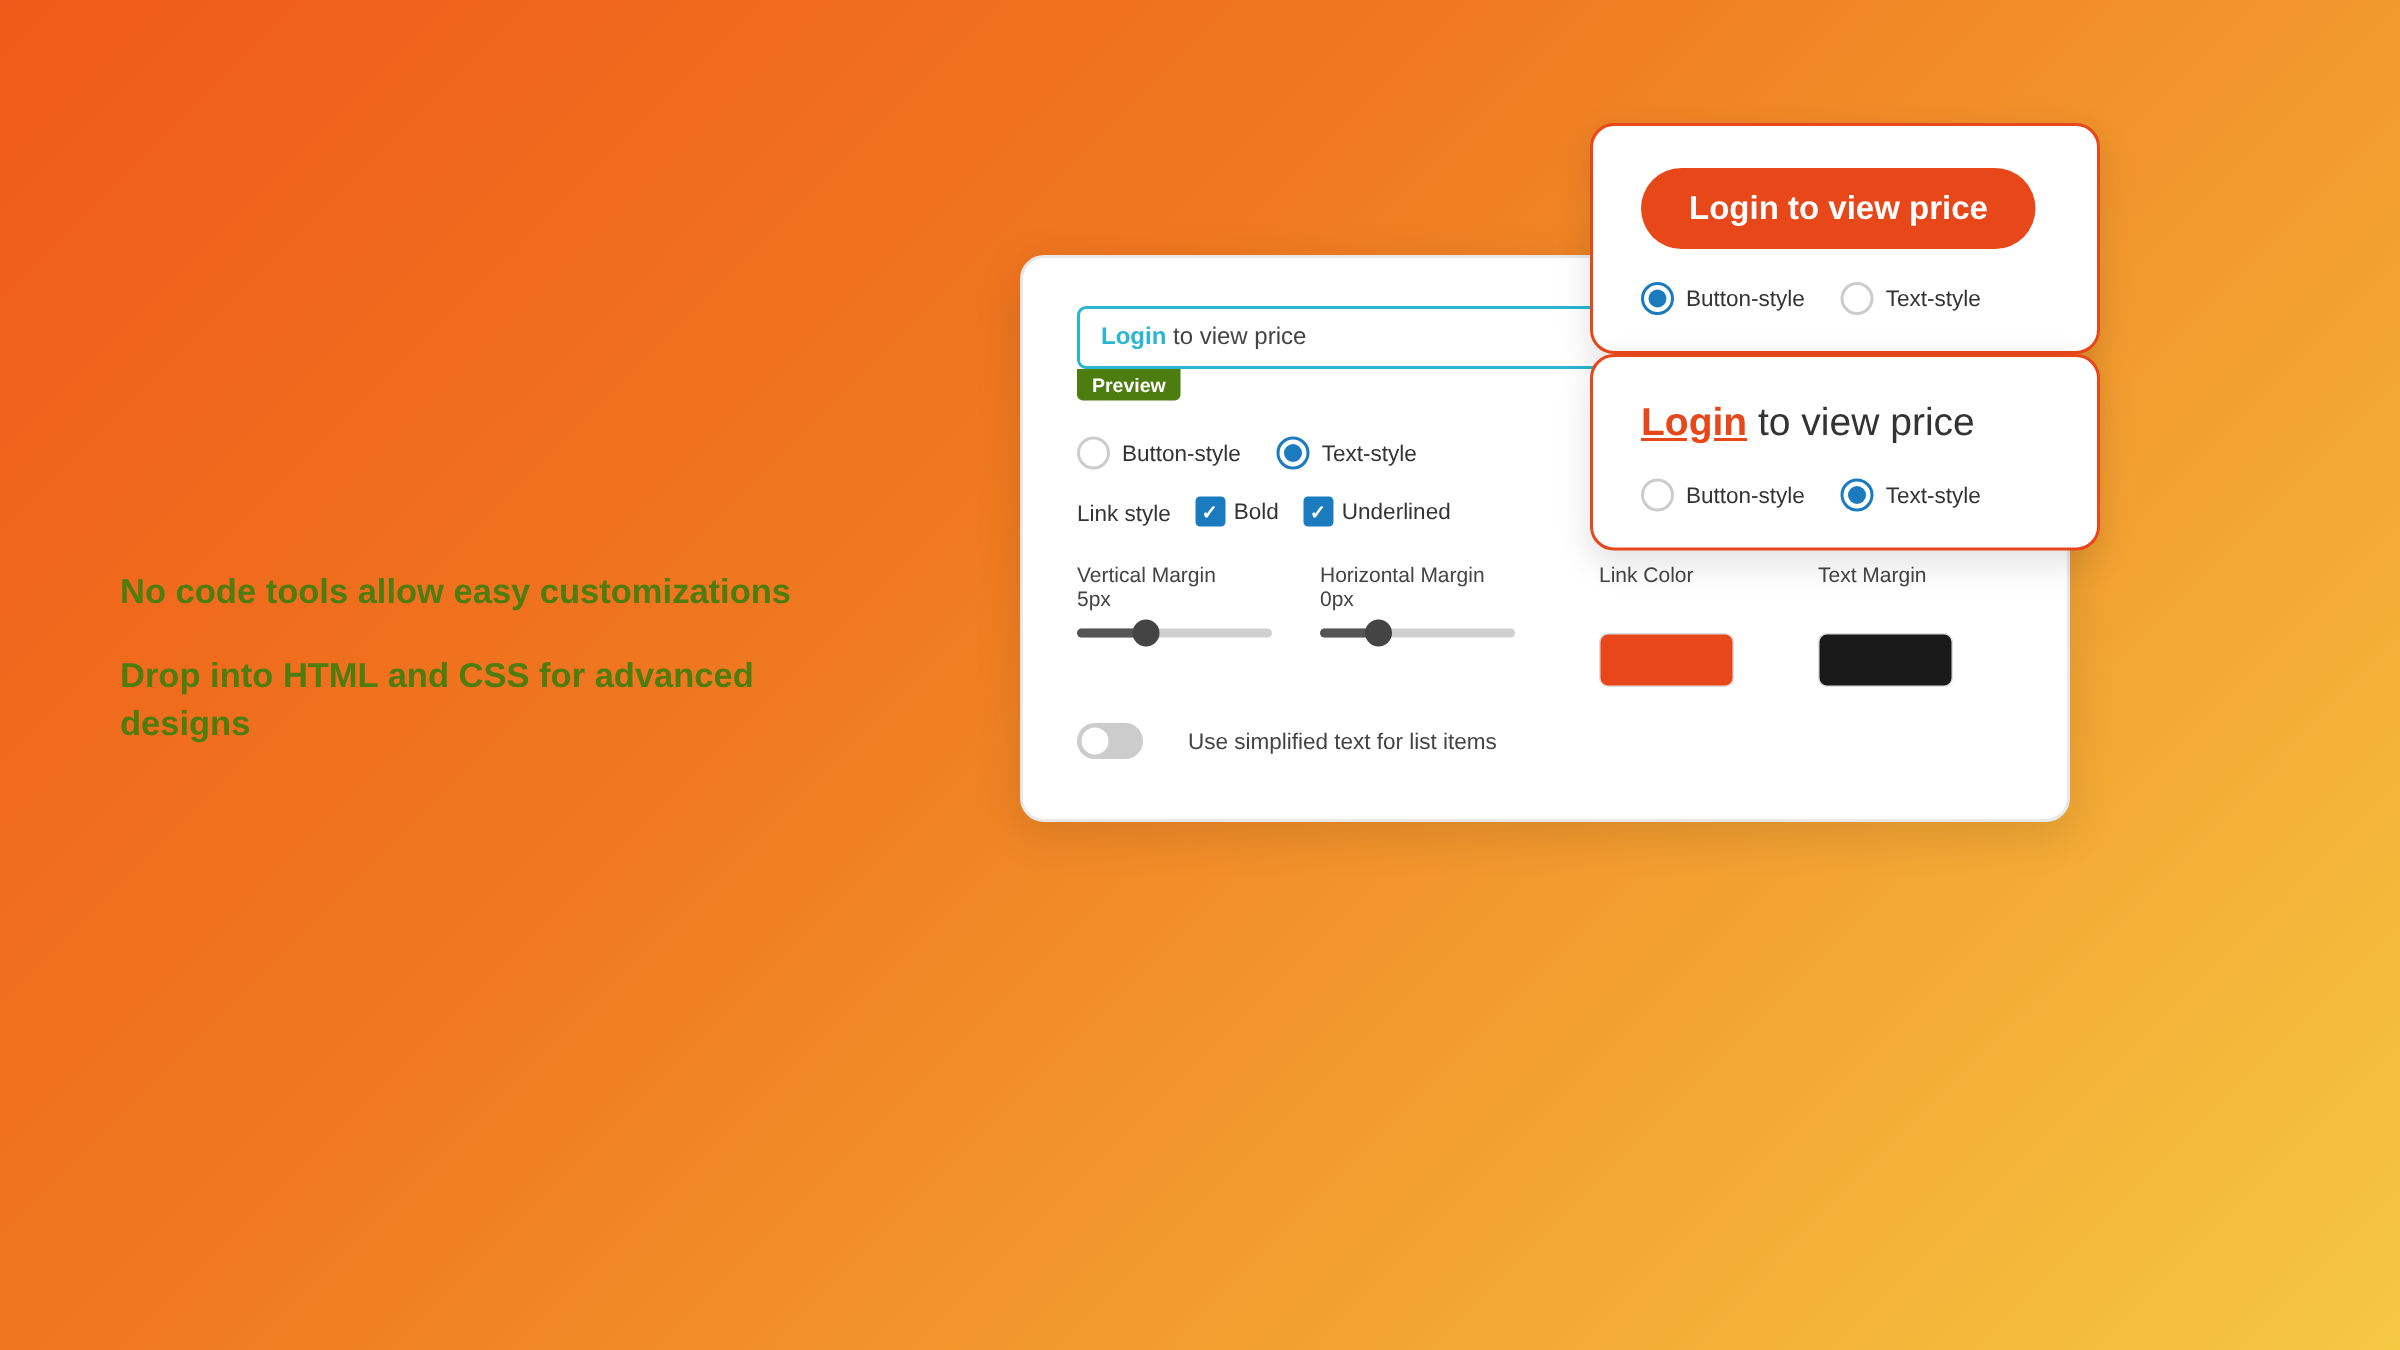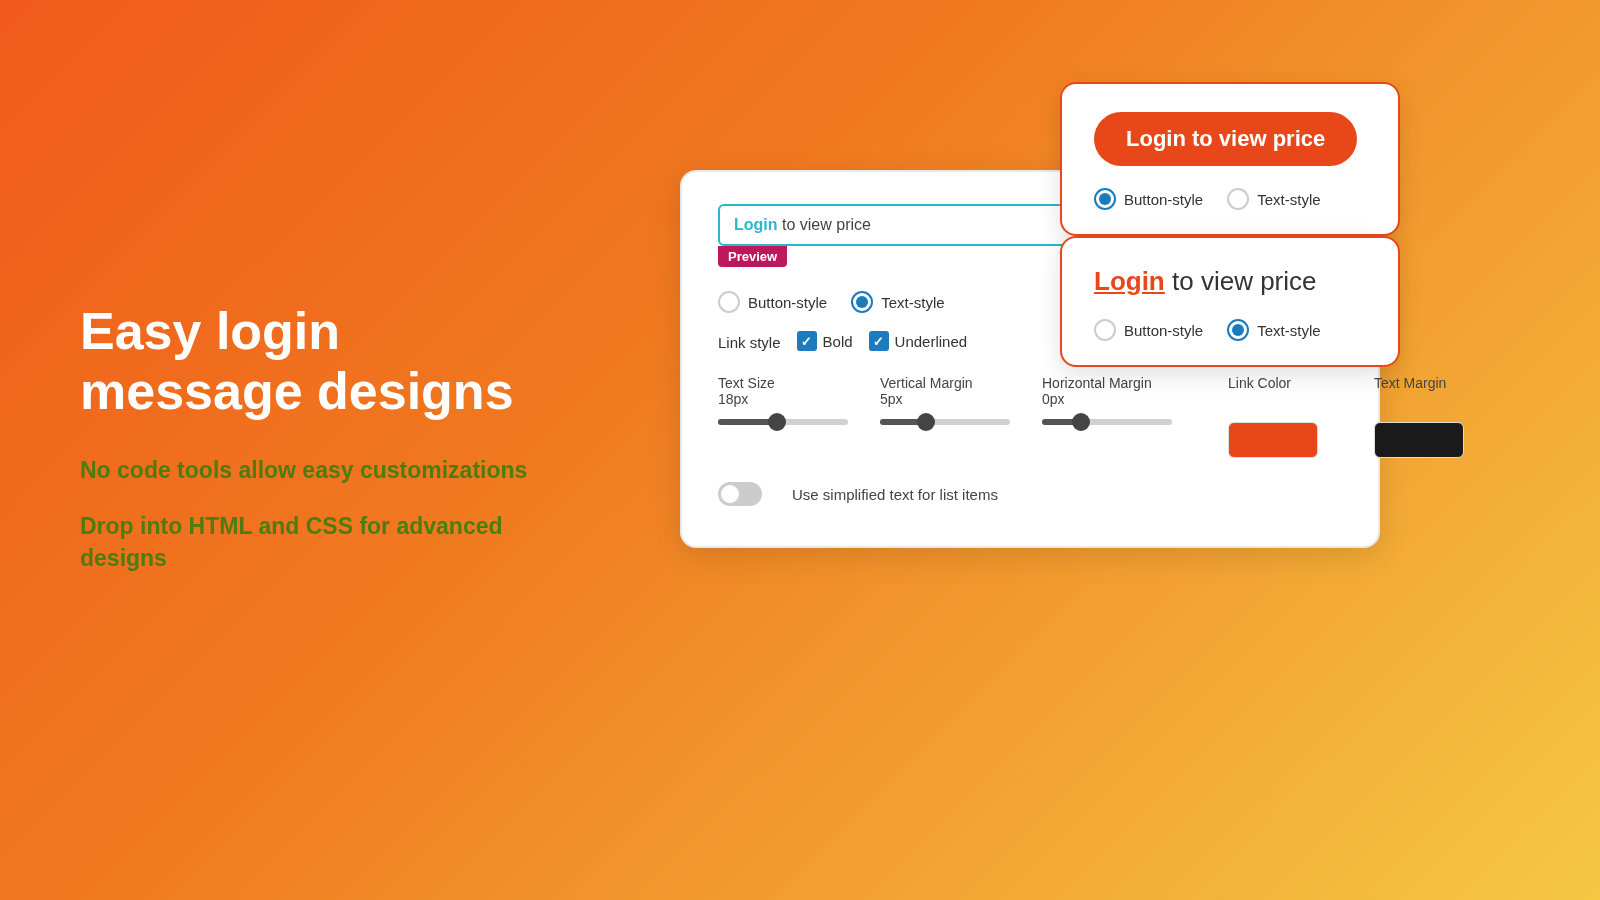--- a/index.html
+++ b/index.html
@@ -65,21 +65,21 @@
       margin-bottom: 0;
     }
 
     .preview-text-line .login-link {
       color: #29b6d1;
       font-weight: 600;
     }
 
     .preview-label {
       display: inline-block;
-      background: #be185d;
+      background: #4d7c0f;
       color: white;
       font-size: 13px;
       font-weight: 600;
       padding: 3px 10px;
       border-radius: 0 0 4px 4px;
       margin-top: 0;
     }
 
     
     .radio-group {
@@ -309,21 +309,20 @@
     .login-text-style .login-link-text {
       color: #e8471a;
       font-weight: 700;
       text-decoration: underline;
     }
   </style>
 </head>
 <body>
 
 <div class="left-section">
-  <h1 class="main-heading">Easy login message designs</h1>
   <p class="sub-text">No code tools allow easy customizations</p>
   <p class="sub-text">Drop into HTML and CSS for advanced designs</p>
 </div>
 
 <div class="preview-card-button">
   <div class="login-button-style">Login to view price</div>
   <div class="style-radio-row">
     <div class="radio-option">
       <div class="radio-circle selected"></div>
       <span>Button-style</span>
@@ -378,30 +377,20 @@
       <span>Bold</span>
     </div>
     <div class="checkbox-item">
       <div class="checkbox-box">✓</div>
       <span>Underlined</span>
     </div>
   </div>
 
   <div class="sliders-section">
 
-    <div class="slider-group">
-      <div class="slider-label">
-        <span>Text Size</span><br>
-        <span>18px</span>
-      </div>
-      <div class="slider-track">
-        <div class="slider-fill" style="width: 45%;"></div>
-        <div class="slider-thumb" style="left: 45%;"></div>
-      </div>
-    </div>
 
     <div class="slider-group">
       <div class="slider-label">
         <span>Vertical Margin</span><br>
         <span>5px</span>
       </div>
       <div class="slider-track">
         <div class="slider-fill" style="width: 35%;"></div>
         <div class="slider-thumb" style="left: 35%;"></div>
       </div>

